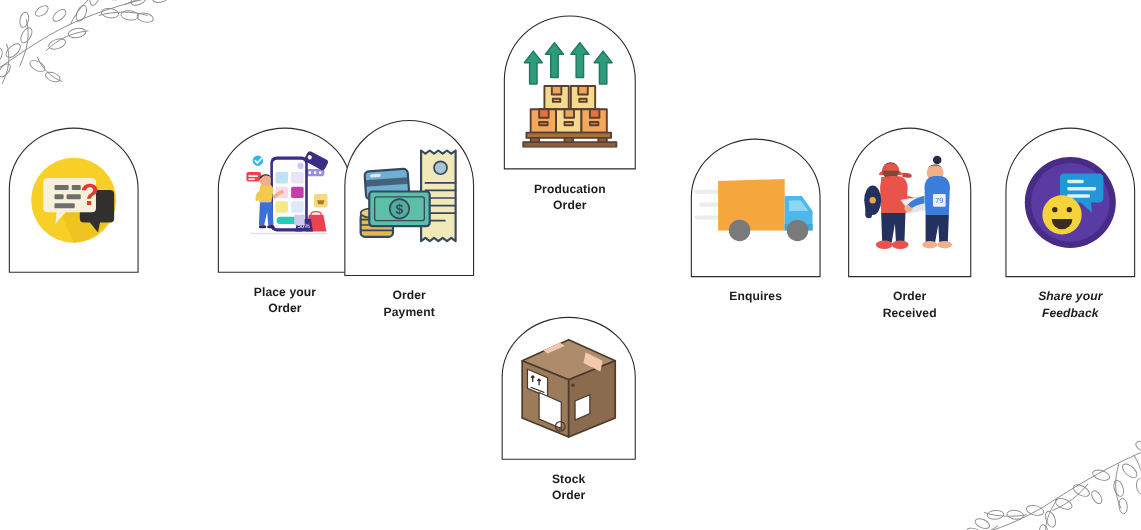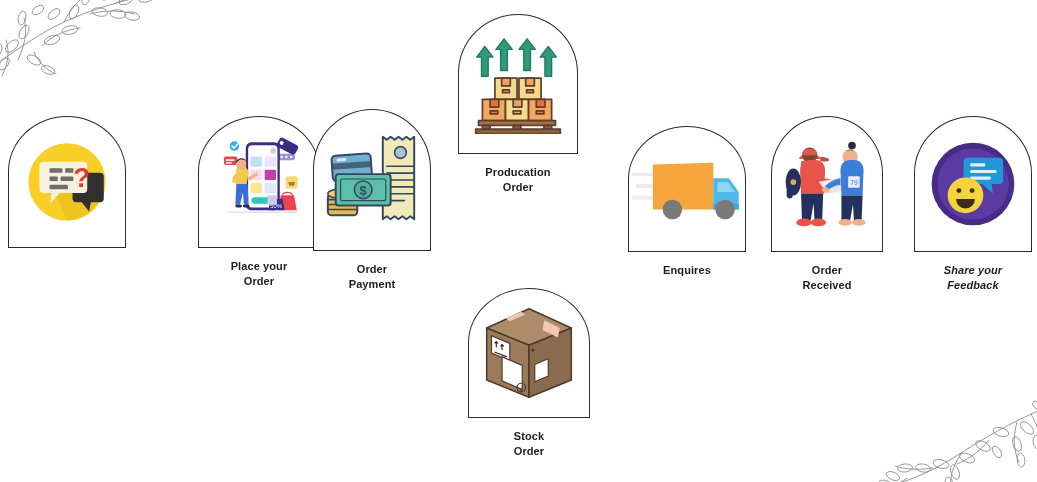--- a/index.html
+++ b/index.html
@@ -45,21 +45,21 @@
 
   #step-place     {left:158px;top:116px; width:122px;padding-left:40px;}
   #step-place     .arch{width:122px;height:132px;}
 
   #step-payment   {left:312px;top:109px; width:120px;}
   #step-payment   .arch{width:118px;height:142px;}
 
   #step-production{left:457px;top:14px;  width:122px;}
   #step-production.arch, #step-production .arch{width:120px;height:140px;}
 
-  #step-stock     {left:467px;top:288px; width:124px;}
+  #step-stock     {left:455px;top:288px; width:124px;}
   #step-stock     .arch{width:122px;height:130px;}
 
   #step-shipment  {left:626px;top:126px; width:122px;}
   #step-shipment  .arch{width:118px;height:126px;}
 
   #step-received  {left:768px;top:116px; width:118px;}
   #step-received  .arch{width:112px;height:136px;}
 
   #step-feedback  {left:912px;top:116px; width:122px;font-style:italic;}
   #step-feedback  .arch{width:118px;height:136px;}

